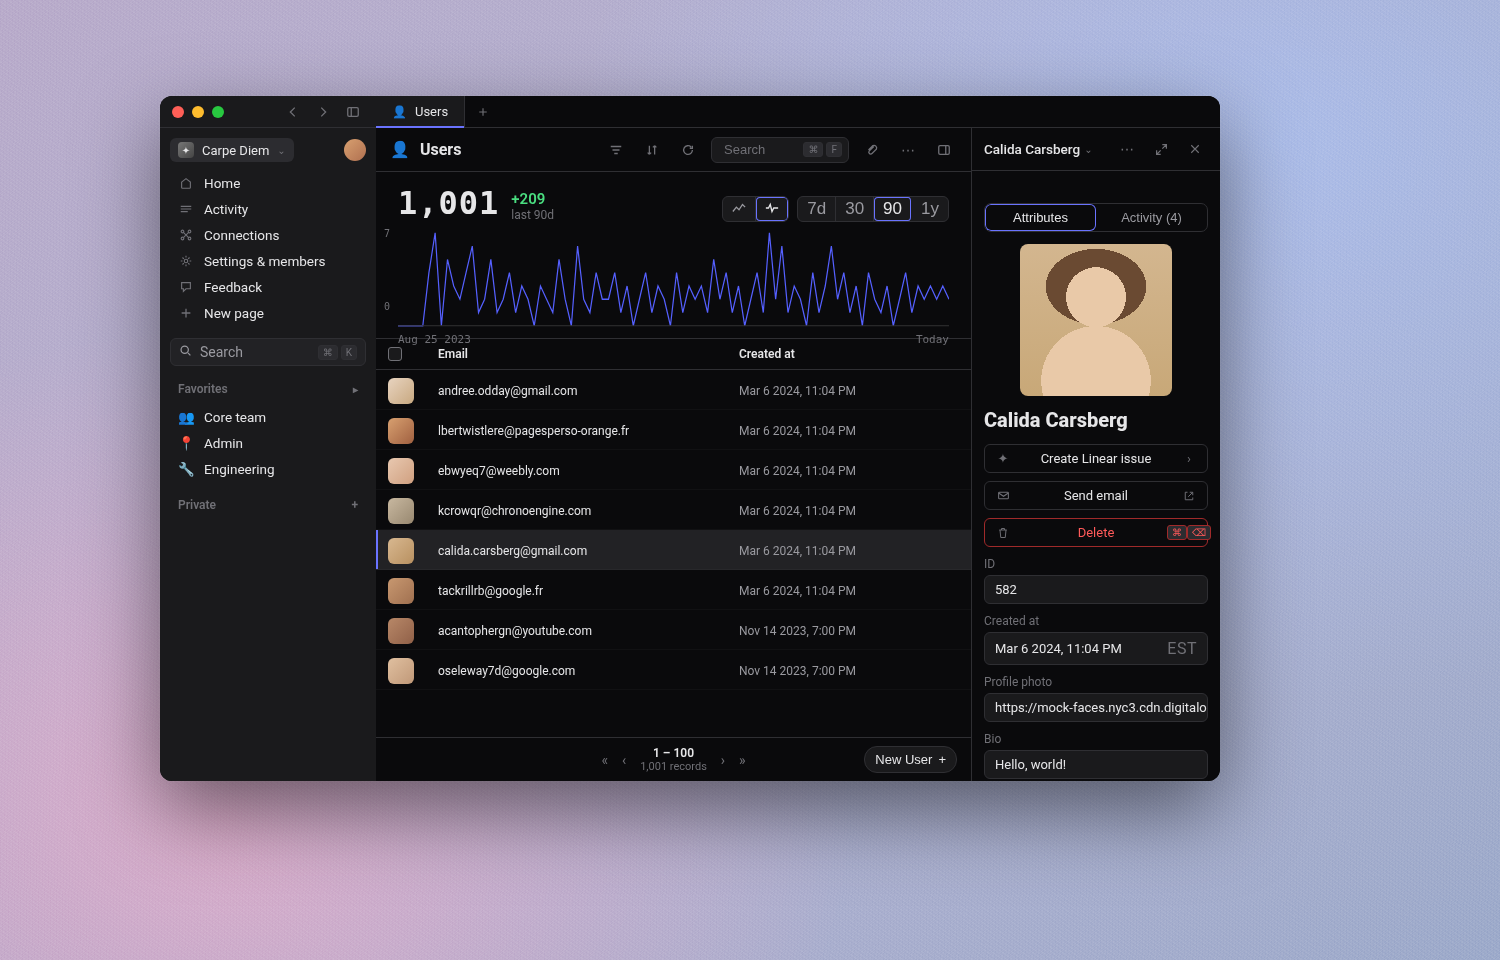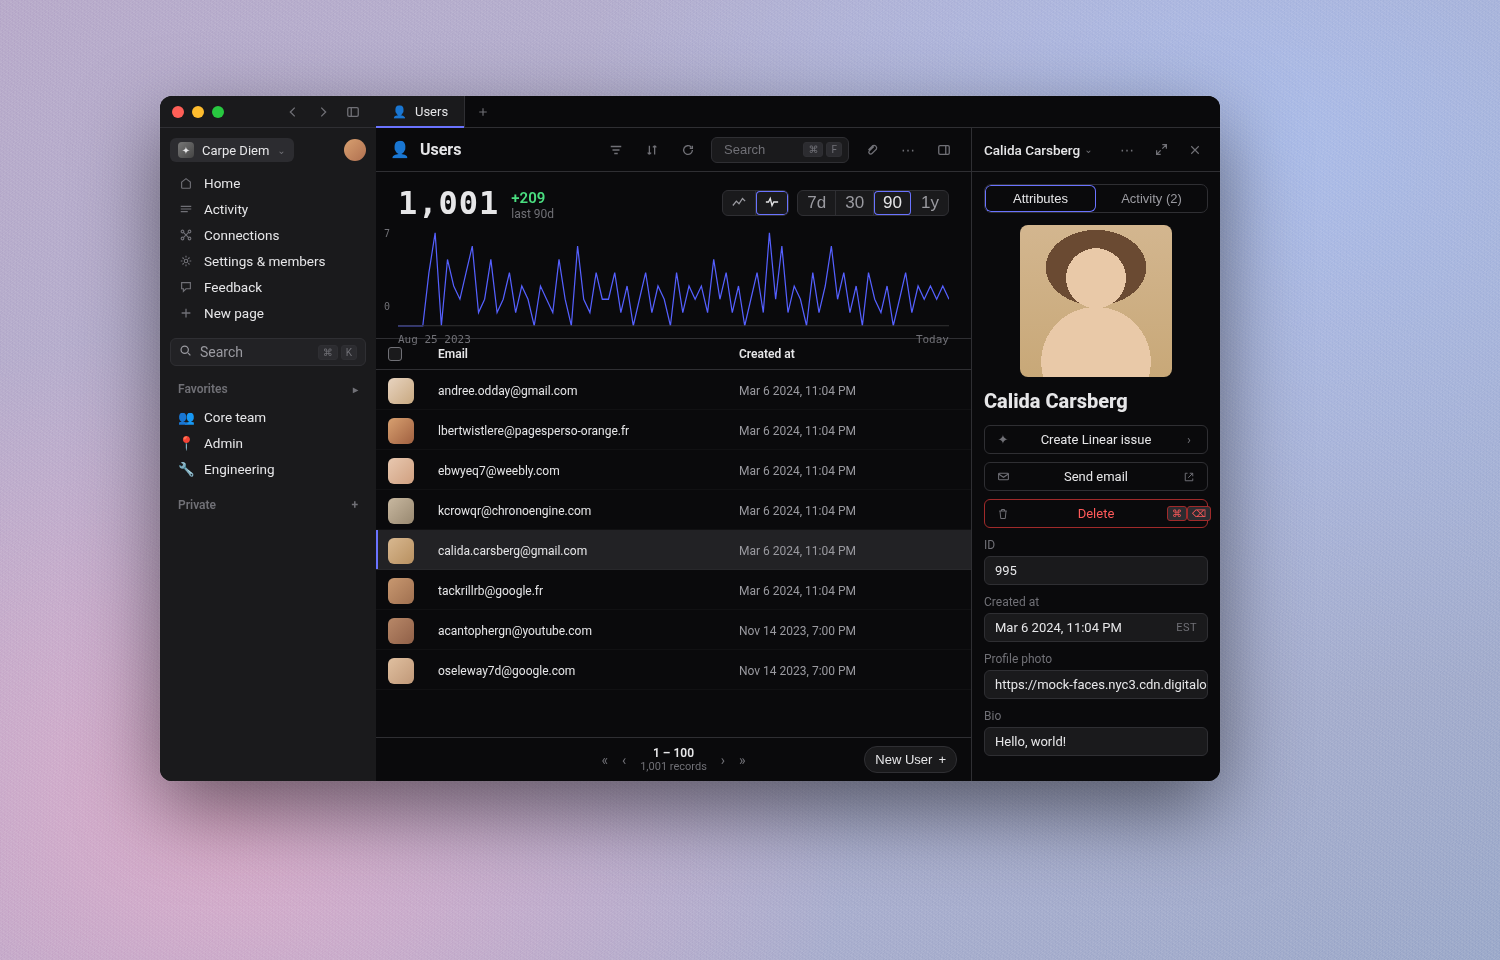--- a/index.html
+++ b/index.html
@@ -226,21 +226,21 @@
     height: 26px;
   }
   .hdr-search input {
     background: transparent; border: none; outline: none;
     color: var(--text); font-size: 13px;
     width: 70px;
   }
   .hdr-search input::placeholder { color: var(--text-dimmer); }
 
   .stats-row {
-    display: flex; align-items: center;
+    display: flex; align-items: flex-end;
     padding: 12px 22px 0;
   }
   .big-number {
     font-size: 32px; font-weight: 800;
     letter-spacing: 1px;
     font-family: ui-monospace, Menlo, monospace;
   }
   .delta-col {
     margin-left: 12px; margin-top: 4px;
     display: flex; flex-direction: column;
@@ -359,20 +359,21 @@
     border-radius: 13px;
     padding: 5px 10px;
     color: var(--text);
     font-size: 13px;
   }
 
   
   .rpanel {
     display: flex; flex-direction: column;
     overflow: hidden;
+    gap: 20px;
   }
   .rpanel-header {
     height: 44px;
     border-bottom: 1px solid var(--line);
     display: flex; align-items: center;
     padding: 0 12px;
     gap: 8px;
   }
   .rpanel-title {
     font-size: 13.5px; font-weight: 500;
@@ -445,21 +446,21 @@
     border: 1px solid var(--line);
     border-radius: 6px;
     padding: 6px 10px;
     font-size: 13px;
     display: flex; align-items: center;
     overflow: hidden;
     white-space: nowrap;
   }
   .field-box .suffix {
     margin-left: auto;
-    font-size: 11px;
+    font-size: 16px;
     color: var(--text-dimmer);
     letter-spacing: 0.5px;
   }
 
   
   .chev { font-size: 10px; color: var(--text-dimmer); }
 
   
   .av0{background:linear-gradient(135deg,#e8d4c0,#c8a880);}
   .av1{background:linear-gradient(135deg,#d8a070,#a06040);}
@@ -809,21 +810,21 @@
         <div class="hdr-icon">
           <svg width="12" height="12" viewBox="0 0 16 16" stroke="currentColor" stroke-width="1.5">
               <path d="M3 3l10 10M13 3L3 13"></path>
             </svg>
         </div>
       </div>
 
       <div class="rpanel-body">
         <div class="pill-tabs">
           <button class="active">Attributes</button>
-          <button>Activity (2)</button>
+          <button>Activity (4)</button>
         </div>
 
         <div class="profile-photo"></div>
         <div class="profile-name">Calida Carsberg</div>
 
         <div class="action-btn">
           <span class="left-ico">✦</span>
           <span class="lbl">Create Linear issue</span>
           <span class="right-ico">›</span>
         </div>
@@ -849,21 +850,21 @@
           </span>
           <span class="lbl">Delete</span>
           <span class="right-ico">
             <span class="kbd">⌘</span>
             <span class="kbd">⌫</span>
           </span>
         </div>
 
         <div class="field-label">ID</div>
         <div class="field-box">
-          <span>995</span>
+          <span>582</span>
         </div>
 
         <div class="field-label">Created at</div>
         <div class="field-box">
           <span>Mar 6 2024, 11:04 PM</span>
           <span class="suffix">EST</span>
         </div>
 
         <div class="field-label">Profile photo</div>
         <div class="field-box">

